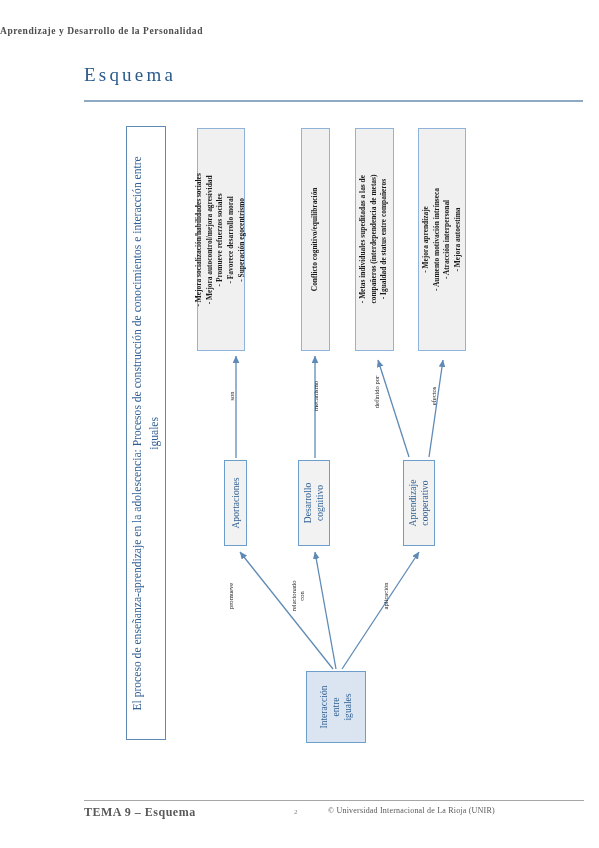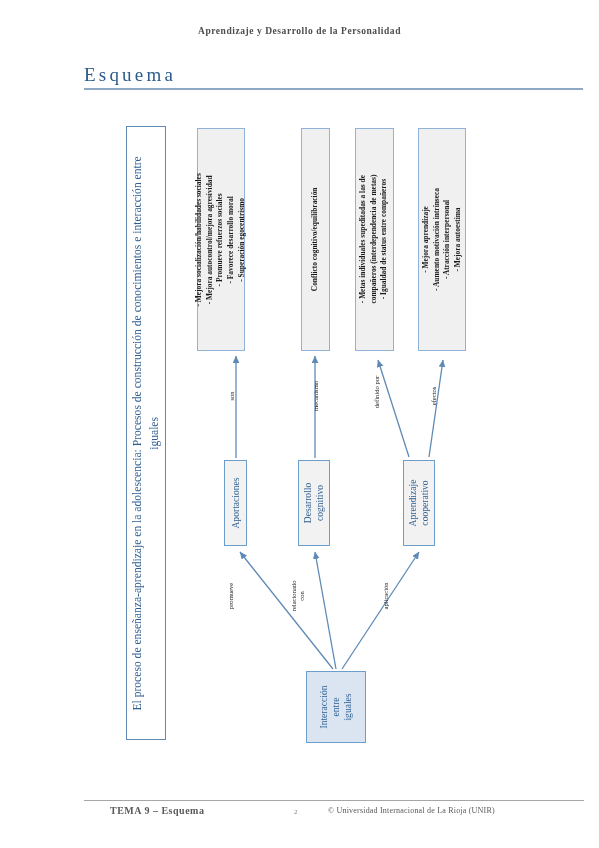--- a/index.html
+++ b/index.html
@@ -14,41 +14,41 @@
     font-family: "Liberation Serif", serif;
     overflow: hidden;
   }
 
   
   #page-header {
     position: absolute;
     top: 26px;
     left: 0;
     width: 599px;
-    text-align: center;
+    text-align: left;
     font-family: "Liberation Serif", serif;
     font-weight: bold;
     font-size: 9.5px;
     letter-spacing: .55px;
     color: #4d4d4d;
   }
 
   
   #title-block {
     position: absolute;
     top: 64px;
     left: 84px;
     width: 500px;
   }
   #page-title {
     font-family: "Liberation Serif", serif;
     font-size: 19px;
     color: #2b5b8c;
     letter-spacing: 3.2px;
-    padding-bottom: 2px;
+    padding-bottom: 14px;
   }
   #title-rule {
     width: 499px;
     height: 2px;
     background: #8fa9c4;
   }
 
   
   #diagram {
     position: absolute;
@@ -190,24 +190,23 @@
   #footer-row {
     position: relative;
     height: 16px;
   }
   #footer-left {
     position: absolute;
     left: 0;
     top: 0;
     font-family: "Liberation Serif", serif;
     font-weight: bold;
-    font-size: 10px;
+    font-size: 12px;
     letter-spacing: .5px;
     color: #595959;
-    margin-left: 26px;
   }
   #footer-page {
     position: absolute;
     left: 210px;
     top: 3px;
     font-family: "Liberation Serif", serif;
     font-size: 7px;
     color: #808080;
   }
   #footer-right {

